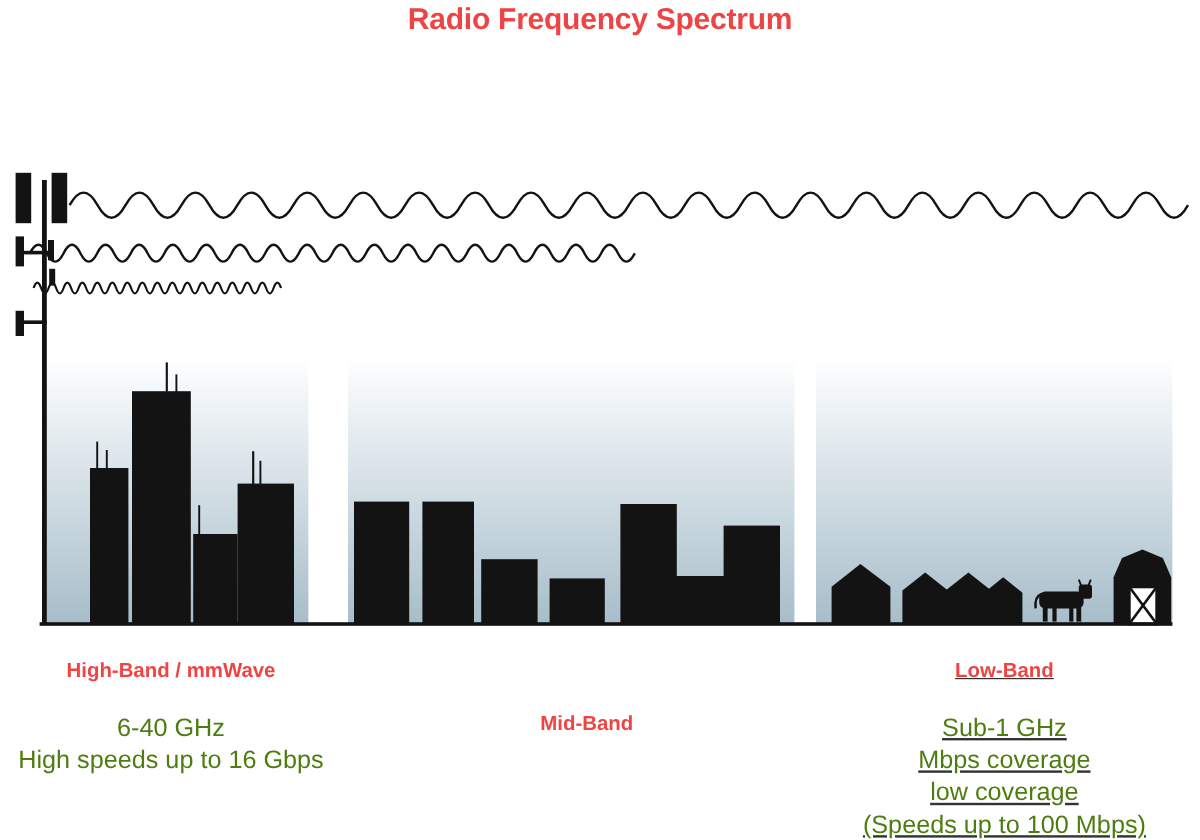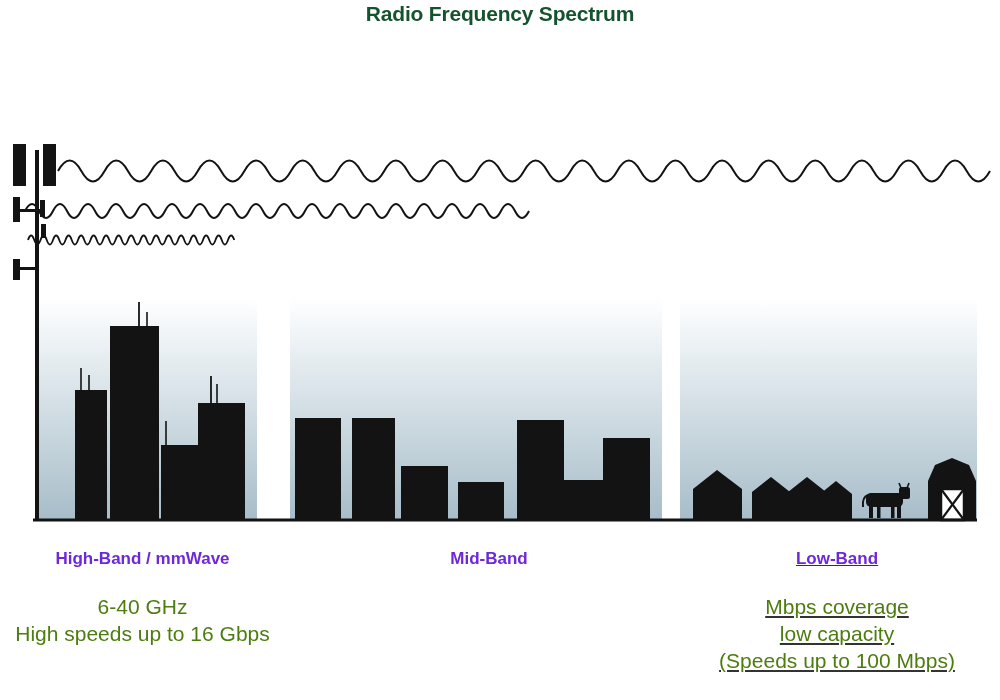--- a/index.html
+++ b/index.html
@@ -10,49 +10,49 @@
     background: #ffffff;
     font-family: "Liberation Sans", sans-serif;
     overflow: hidden;
   }
   .title {
     position: absolute;
     top: 2px;
     left: 0;
     right: 0;
     text-align: center;
-    font-size: 21px;
+    font-size: 25px;
     font-weight: 700;
-    color: #14532d;
+    color: #ef4444;
     letter-spacing: -0.2px;
   }
   svg.diagram {
     position: absolute;
     top: 0;
     left: 0;
   }
   .band-label {
     position: absolute;
     top: 549px;
     text-align: center;
     color: #333333;
   }
   .band-name {
     font-size: 17px;
     font-weight: 700;
-    color: #6d28d9;
+    color: #ef4444;
     margin-bottom: 24px;
   }
   .band-lines div {
     font-size: 21px;
     line-height: 27px;
     color: #4d7c0f;
   }
   .band-0 { left: 15px;  width: 255px; }
-  .band-1 { left: 360px; width: 258px; }
+  .band-1 { left: 360px; width: 258px; margin-top: 44px; }
   .band-2 { left: 700px; width: 274px; text-decoration: underline; }
 </style>
 </head>
 <body>
 
 <div class="canvas">
 
   <div class="title">Radio Frequency Spectrum</div>
 
   <svg class="diagram" width="1000" height="700" viewBox="0 0 1000 700">
@@ -145,19 +145,20 @@
     </div>
   </div>
 
   <div class="band-label band-1">
     <div class="band-name">Mid-Band</div>
   </div>
 
   <div class="band-label band-2">
     <div class="band-name">Low-Band</div>
     <div class="band-lines">
+      <div>Sub-1 GHz</div>
       <div>Mbps coverage</div>
-      <div>low capacity</div>
+      <div>low coverage</div>
       <div>(Speeds up to 100 Mbps)</div>
     </div>
   </div>
 
 </div>
 
 </body></html>

